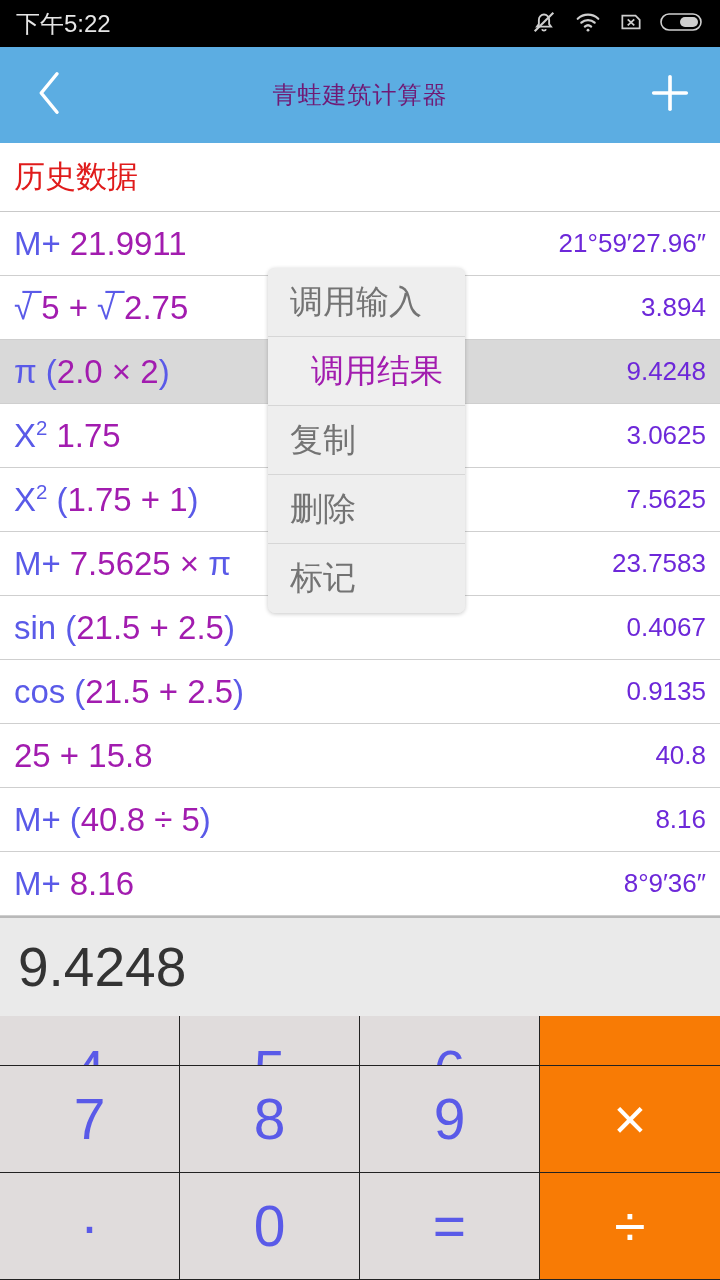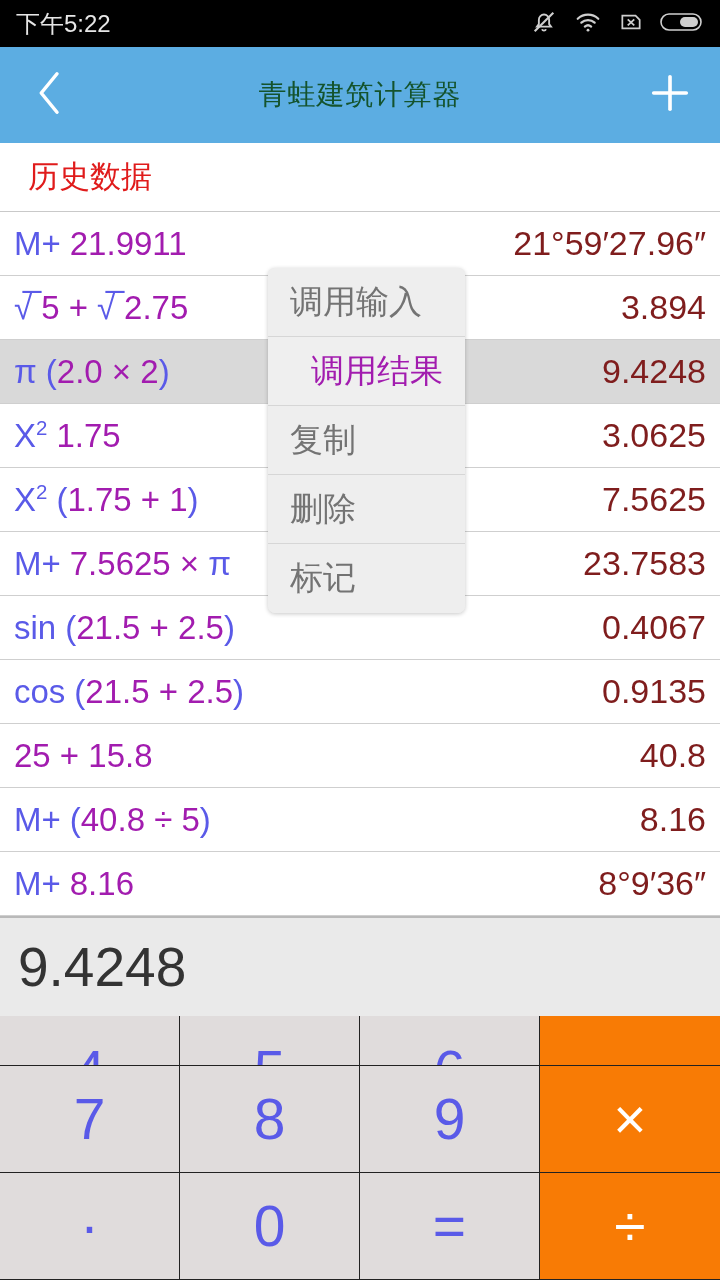--- a/index.html
+++ b/index.html
@@ -25,31 +25,31 @@
 
   
   .titlebar{
     position:absolute; top:47px; left:0; width:720px; height:96px;
     background:#5cade2;
     display:flex; align-items:center; justify-content:space-between;
     padding:0 22px;
   }
   .title-text{
     position:absolute; left:0; right:0; text-align:center;
-    font-size:28px; color:#14532d; letter-spacing:1px;
+    font-size:24px; color:#701a75; letter-spacing:1px;
     pointer-events:none;
   }
   .nav-back{ position:relative; z-index:2; width:56px; height:56px; display:flex; align-items:center; justify-content:center;}
   .nav-add{ position:relative; z-index:2; width:56px; height:56px; display:flex; align-items:center; justify-content:center;}
 
   
   .hist-header{
     position:absolute; top:143px; left:0; width:720px; height:69px;
     display:flex; align-items:center;
-    padding-left:28px;
+    padding-left:14px;
     background:#fff;
     border-bottom:1px solid #c9c9c9;
   }
   .hist-header span{ color:#e01b1b; font-size:31px; }
 
   
   .hist-list{
     position:absolute; top:212px; left:0; width:720px; height:704px;
     background:#fff;
   }
@@ -58,21 +58,21 @@
     display:flex; align-items:center; justify-content:space-between;
     padding:0 14px;
     border-bottom:1px solid #cfcfcf;
     background:#fff;
   }
   .hrow.selected{ background:#d9d9d9; }
   .hexpr{
     font-size:33px; color:#2b2b2b; white-space:nowrap;
     display:flex; align-items:baseline; gap:0px;
   }
-  .hres{ font-size:34px; color:#7f1d1d; white-space:nowrap; }
+  .hres{ font-size:26px; color:#6d28d9; white-space:nowrap; }
   .op{ color:#5a5ae8; }
   .blk{ color:#a21caf; }
   .sup{ font-size:0.62em; vertical-align:super; }
   .sp{ display:inline-block; width:9px; }
 
   
   .ctxmenu{
     position:absolute; left:268px; top:268px; width:197px;
     background:#eeeeee;
     border-radius:7px;

